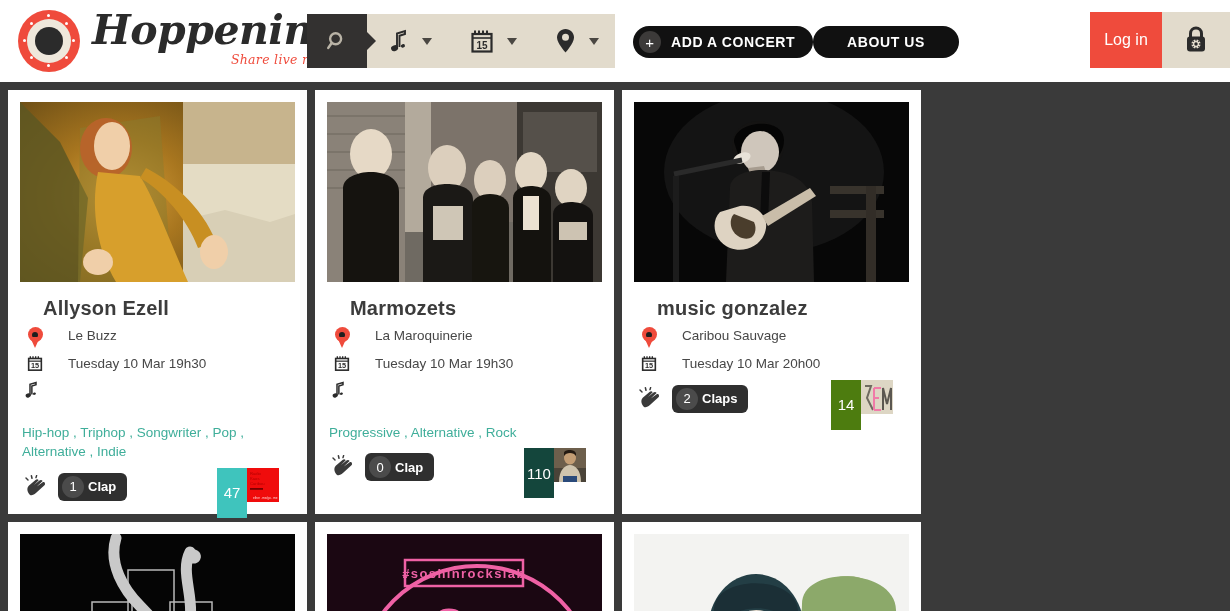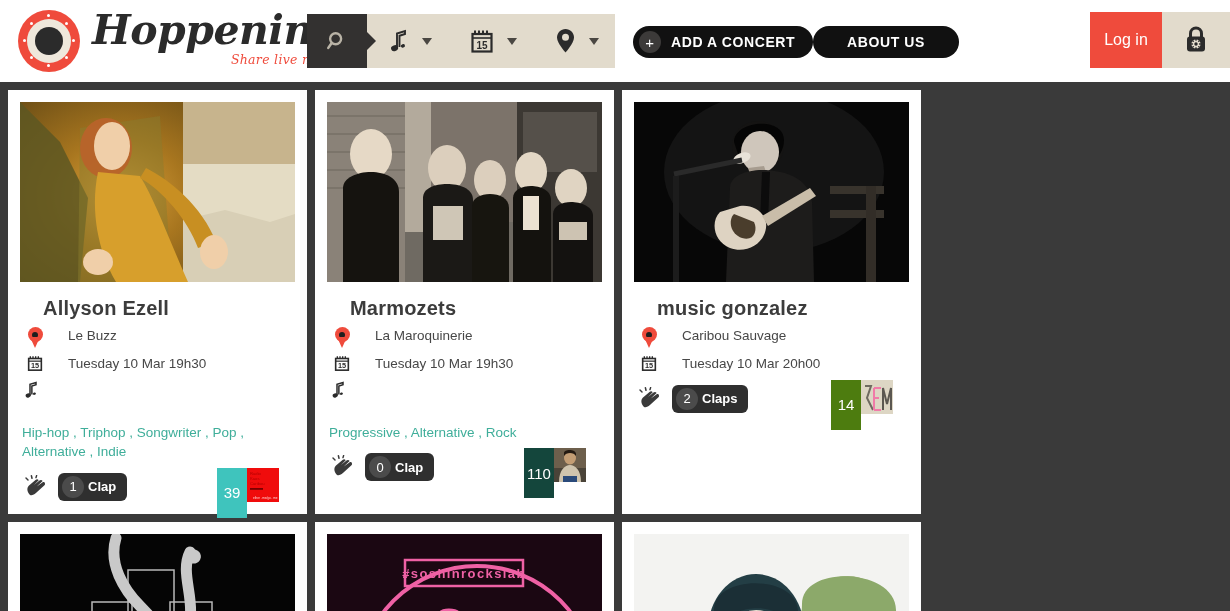--- a/index.html
+++ b/index.html
@@ -444,21 +444,21 @@
           <line x1="4" y1="5" x2="2" y2="3" stroke="#3a3a3a" stroke-width="1.5" stroke-linecap="round"></line>
           <line x1="8" y1="3.2" x2="7.4" y2="0.8" stroke="#3a3a3a" stroke-width="1.5" stroke-linecap="round"></line>
           <line x1="12" y1="2.6" x2="12.6" y2="0.6" stroke="#3a3a3a" stroke-width="1.5" stroke-linecap="round"></line>
         </svg>
       </span>
       <span class="clap-pill">
         <span class="clap-count">1</span>
         <span class="clap-label">Clap</span>
       </span>
       <span class="attendee">
-        <span class="attendee-count" style="background:#3fc4bd;">39</span>
+        <span class="attendee-count" style="background:#3fc4bd;">47</span>
         <span class="attendee-thumb">
           <svg width="32" height="34" viewBox="0 0 32 34">
             <rect width="32" height="34" fill="#f00c0c"></rect>
             <text x="3" y="7" font-size="4.2" fill="#b30000" font-family="Liberation Sans, sans-serif">Radio</text>
             <text x="3" y="12" font-size="4.2" fill="#b30000" font-family="Liberation Sans, sans-serif">Kaos</text>
             <text x="3" y="17" font-size="4.2" fill="#b30000" font-family="Liberation Sans, sans-serif">Caribou</text>
             <rect x="3" y="20" width="13" height="1.8" fill="#7a0000"></rect>
             <text x="6" y="31" font-size="3" fill="#ffd7d7" font-family="Liberation Sans, sans-serif">ether . me/go . me</text>
           </svg>
         </span>

